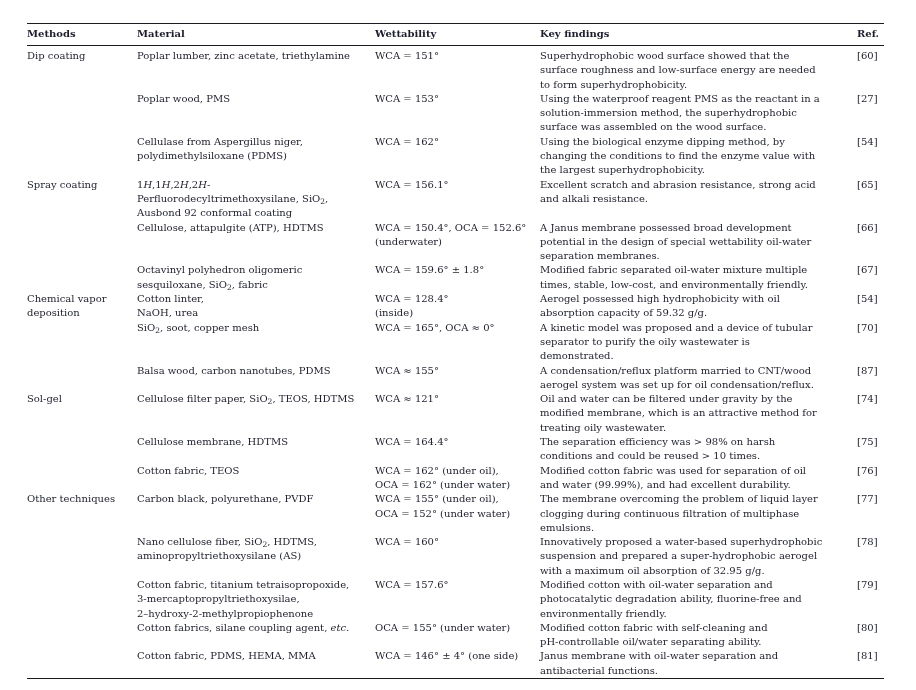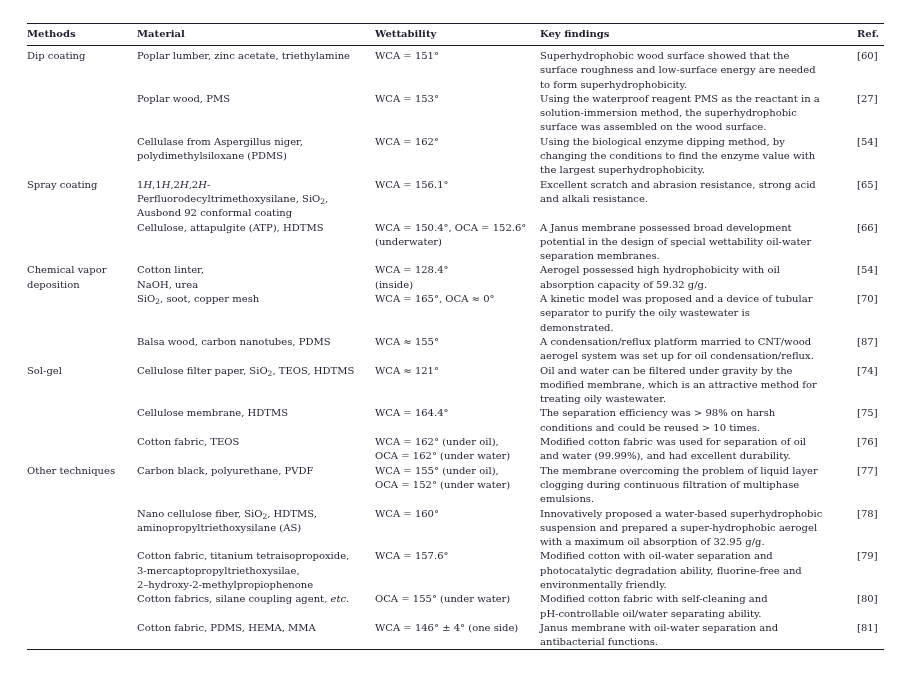--- a/index.html
+++ b/index.html
@@ -118,20 +118,29 @@
           <td></td>
           <td>Cellulose, attapulgite (ATP), HDTMS</td>
           <td>WCA = 150.4°, OCA = 152.6°
 (underwater)</td>
           <td>A Janus membrane possessed broad development
 potential in the design of special wettability oil-water
 separation membranes.</td>
           <td>[66]</td>
         </tr>
         <tr>
+          <td></td>
+          <td>Octavinyl polyhedron oligomeric
+sesquiloxane, SiO<sub>2</sub>, fabric</td>
+          <td>WCA = 159.6° ± 1.8°</td>
+          <td>Modified fabric separated oil-water mixture multiple
+times, stable, low-cost, and environmentally friendly.</td>
+          <td>[67]</td>
+        </tr>
+        <tr>
           <td>Chemical vapor
 deposition</td>
           <td>Cotton linter,
 NaOH, urea</td>
           <td>WCA = 128.4°
 (inside)</td>
           <td>Aerogel possessed high hydrophobicity with oil
 absorption capacity of 59.32 g/g.</td>
           <td>[54]</td>
         </tr>

